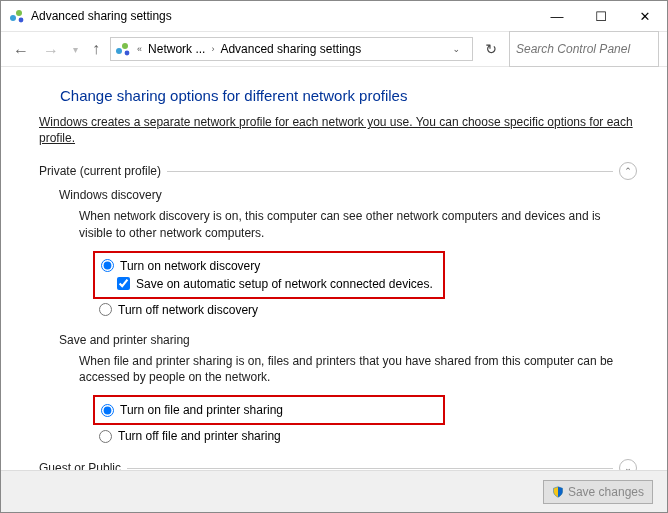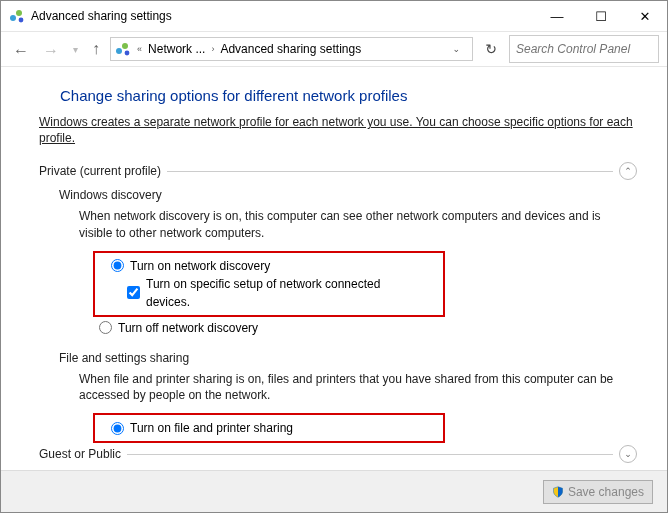--- a/index.html
+++ b/index.html
@@ -10,31 +10,31 @@
   .winbtns { display: flex; height: 100%; }
   .winbtn { width: 44px; display: flex; align-items: center; justify-content: center; font-size: 13px; }
   .toolbar { height: 36px; border-top: 1px solid #e6e6e6; border-bottom: 1px solid #e6e6e6; display: flex; align-items: center; padding: 0 8px; gap: 6px; }
   .navarrow { font-size: 16px; color: #666; padding: 2px 4px; }
   .crumb-wrap { flex: 1; border: 1px solid #ccc; height: 24px; display: flex; align-items: center; padding: 0 4px; gap: 4px; min-width:0; }
   .crumb-icon { width: 16px; height: 16px; display:flex; align-items:center; justify-content:center;}
   .crumb-text { font-size: 12px; white-space: nowrap; overflow: hidden; text-overflow: ellipsis; }
   .caret { font-size: 9px; color: #555; padding: 0 2px;}
   .crumb-end { margin-left:auto; display:flex; align-items:center; gap:10px; padding-right:6px;}
   .refresh { width: 24px; text-align: center; font-size: 14px; color:#444;}
-  .search { width: 150px; border: 1px solid #ccc; height: 28px; padding: 0 6px; font-size: 12px; color: #666; font-style: italic;}
+  .search { width: 150px; border: 1px solid #ccc; height: 36px; padding: 0 6px; font-size: 12px; color: #666; font-style: italic;}
   .content { padding: 20px 30px 10px 38px; height: calc(100% - 30px - 36px - 42px); overflow: hidden; }
   .page-title { color: #003399; font-size: 15px; font-weight: normal; margin-bottom: 10px; margin-left: 21px; }
   .page-desc { font-size: 12px; color: #222; margin-bottom: 16px; line-height: 1.35; text-decoration: underline; }
   .section-header { display: flex; align-items: center; font-size: 12px; color: #222; margin-bottom: 8px; }
   .section-header .rule { flex: 1; border-bottom: 1px solid #ccc; margin: 0 6px; height: 1px; }
   .chev { width: 18px; height: 18px; border: 1px solid #bbb; border-radius: 50%; display: flex; align-items: center; justify-content: center; font-size: 9px; color: #666; }
   .subhead { font-size: 12px; margin-left: 20px; margin-bottom: 6px; color:#222;}
   .para { font-size: 12px; margin-left: 40px; margin-right: 10px; margin-bottom: 10px; line-height: 1.35; color:#222;}
   .opts { margin-left: 60px; margin-bottom: 14px; }
-  .highlight { border: 2px solid #d40000; padding: 4px 16px; margin-left: 54px; margin-bottom: 2px; display: block; width: 352px;}
+  .highlight { border: 2px solid #d40000; padding: 4px 6px; margin-left: 54px; margin-bottom: 2px; display: block; width: 352px;}
   .row { display: flex; align-items: center; font-size: 12px; gap: 4px; line-height: 1.5; }
   .row input { margin-right: 2px; }
   .cb-row { margin-left: 16px; }
   .footer { height: 42px; background: #f0f0f0; border-top: 1px solid #ddd; display: flex; align-items: center; justify-content: flex-end; padding-right: 14px; gap: 8px; }
   .btn { min-width: 90px; height: 24px; border: 1px solid #adadad; background: #e1e1e1; font-size: 12px; display: inline-flex; align-items: center; justify-content: center; gap: 4px; padding: 0 8px;}
   .btn.primary { border: 2px solid #0078d7; background: #e1e1e1; }
   .btn.disabled { color: #888; }
   .shield { width: 12px; height: 12px; }
   .net-icon svg { width:16px; height:16px;}
 </style>
@@ -95,37 +95,43 @@
   <div class="subhead">Windows discovery</div>
   <div class="para">When network discovery is on, this computer can see other network computers and devices and is visible to other network computers.</div>
 
   <div class="highlight">
     <label class="row">
       <input type="radio" name="nd" checked="" style="">
       <span>Turn on network discovery</span>
     </label>
     <label class="row cb-row">
       <input type="checkbox" checked="" style="">
-      <span>Turn on specific setup of network connected devices.</span>
+      <span>Save on automatic setup of network connected devices.</span>
     </label>
   </div>
   <div class="opts">
     <label class="row">
       <input type="radio" name="nd" style="">
       <span>Turn off network discovery</span>
     </label>
   </div>
 
-  <div class="subhead">File and settings sharing</div>
+  <div class="subhead">Save and printer sharing</div>
   <div class="para">When file and printer sharing is on, files and printers that you have shared from this computer can be accessed by people on the network.</div>
 
   <div class="highlight" style="width:352px">
     <label class="row">
       <input type="radio" name="fp" checked="" style="">
       <span>Turn on file and printer sharing</span>
+    </label>
+  </div>
+  <div class="opts">
+    <label class="row">
+      <input type="radio" name="fp" style="">
+      <span>Turn off file and printer sharing</span>
     </label>
   </div>
 
   <div class="section-header">
     <span>Guest or Public</span>
     <span class="rule"></span>
     <span class="chev">⌄</span>
   </div>
 </div>
 

